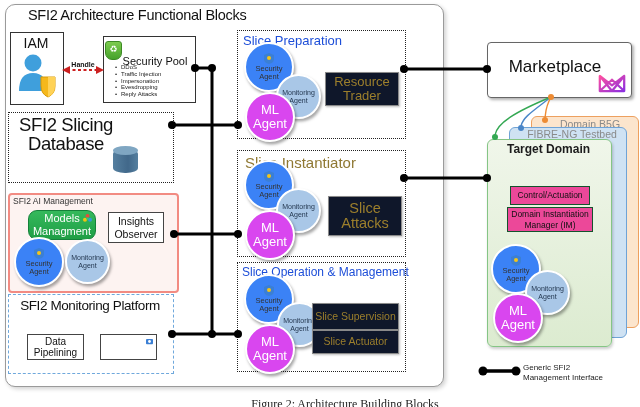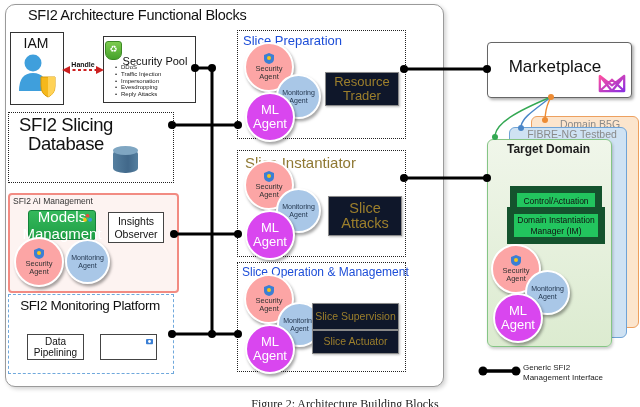--- a/index.html
+++ b/index.html
@@ -39,51 +39,51 @@
 
   
   .slicedb{left:8px;top:112px;width:164px;height:69px;}
   .slicedb-title{left:10px;top:115px;width:112px;font-size:18.5px;line-height:1.05;color:#111;text-align:center;letter-spacing:-.4px;}
   .cyl{left:113px;top:149px;width:25px;height:24px;background:linear-gradient(90deg,#557f9f,#41688a 60%,#557f9f);border-radius:12px/5px;}
   .cyl::before{content:"";position:absolute;left:0;top:-3px;width:25px;height:9px;border-radius:50%;background:#7fa6c2;}
 
   
   .aimg{left:8px;top:193px;width:167px;height:96px;border:2px solid #f28b82;border-radius:4px;background:#fdf3f1;}
   .aimg-title{left:13px;top:196px;width:120px;font-size:8.5px;color:#333;}
-  .models-btn{left:28px;top:210px;width:66px;height:28px;background:linear-gradient(#35b95c,#1f9e45);border:1px solid #15813a;border-radius:3px;color:#fff;font-size:15px;line-height:1.15;}
+  .models-btn{left:28px;top:210px;width:66px;height:28px;background:linear-gradient(#35b95c,#1f9e45);border:1px solid #15813a;border-radius:9px;color:#fff;font-size:11px;line-height:1.15;}
   .insights-btn{left:108px;top:212px;width:54px;height:29px;background:#fff;border:1.5px solid #444;font-size:10.5px;line-height:1.15;color:#111;}
 
   
   .monplat{left:8px;top:294px;width:164px;height:78px;border:1.6px dashed #6fa8dc;background:#fff;}
   .monplat-title{left:10px;top:298px;width:160px;font-size:13.5px;color:#111;text-align:center;letter-spacing:-.4px;white-space:nowrap;}
   .mp-box{background:#fff;border:1.5px solid #444;font-size:10px;line-height:1.12;color:#111;}
 
   
   .slice-title-blue{color:#1d4ed8;}
   .slice-title-gold{color:#8f7833;}
   .innerbtn{background:#0f172a;border:1.5px solid #8a8a8a;box-shadow:1px 1px 2px rgba(0,0,0,.25);color:#9c7f2c;line-height:1.05;}
 
   
   .agent{border-radius:50%;border:2px solid #fff;box-shadow:1.5px 2.5px 3px rgba(0,0,0,.35);
     display:flex;flex-direction:column;align-items:center;justify-content:center;text-align:center;}
-  .agent.sec{width:46px;height:46px;background:#fca5a5;color:#333;font-size:7.5px;line-height:1.05;}
+  .agent.sec{width:46px;height:46px;background:#3b82f6;color:#333;font-size:7.5px;line-height:1.05;}
   .agent.mon{width:41px;height:41px;background:#a9c7e7;color:#233750;font-size:7px;line-height:1.05;}
   .agent.ml{width:46px;height:46px;background:#d946ef;color:#fff;font-size:13px;line-height:1.05;}
   .badge{width:10px;height:11px;margin-bottom:1px;}
 
   
   .market{left:487px;top:42px;width:143px;height:54px;background:#fff;border:1.2px solid #666;border-radius:4px;box-shadow:2px 2px 3px rgba(0,0,0,.3);}
   .market-title{left:495px;top:57px;width:120px;font-size:17px;color:#111;text-align:center;}
   .dom{border-radius:6px;}
   .dom.b5g{left:531px;top:116px;width:106px;height:210px;background:#fce5cd;border:1.4px solid #eda05f;}
   .dom.fibre{left:509px;top:127px;width:116px;height:209px;background:#cfe2f3;border:1.4px solid #6fa3d6;}
   .dom.target{left:487px;top:139px;width:123px;height:206px;background:linear-gradient(#f0f6ea,#dcebd0);border:1.5px solid #85c585;box-shadow:1px 2px 3px rgba(0,0,0,.2);}
   .dom-label{font-size:10.5px;color:#8a8a8a;text-align:center;white-space:nowrap;}
   .target-title{left:497px;top:142px;width:103px;font-size:12px;font-weight:bold;color:#1c1c1c;text-align:center;}
-  .tbox{background:#22c55e;border:7px solid #14532d;font-size:8.5px;line-height:1.2;color:#111;}
+  .tbox{background:#ec4899;border:1px solid #14532d;font-size:8.5px;line-height:1.2;color:#111;}
 
   
   .legend-text{left:523px;top:363px;width:100px;font-size:8px;line-height:1.2;color:#222;}
   .caption{left:230px;top:397px;width:230px;font-family:"Liberation Serif",serif;font-size:12px;color:#222;text-align:center;white-space:nowrap;}
 
   svg.overlay{position:absolute;left:0;top:0;pointer-events:none;z-index:60;}
 </style>
 </head>
 <body>
 

